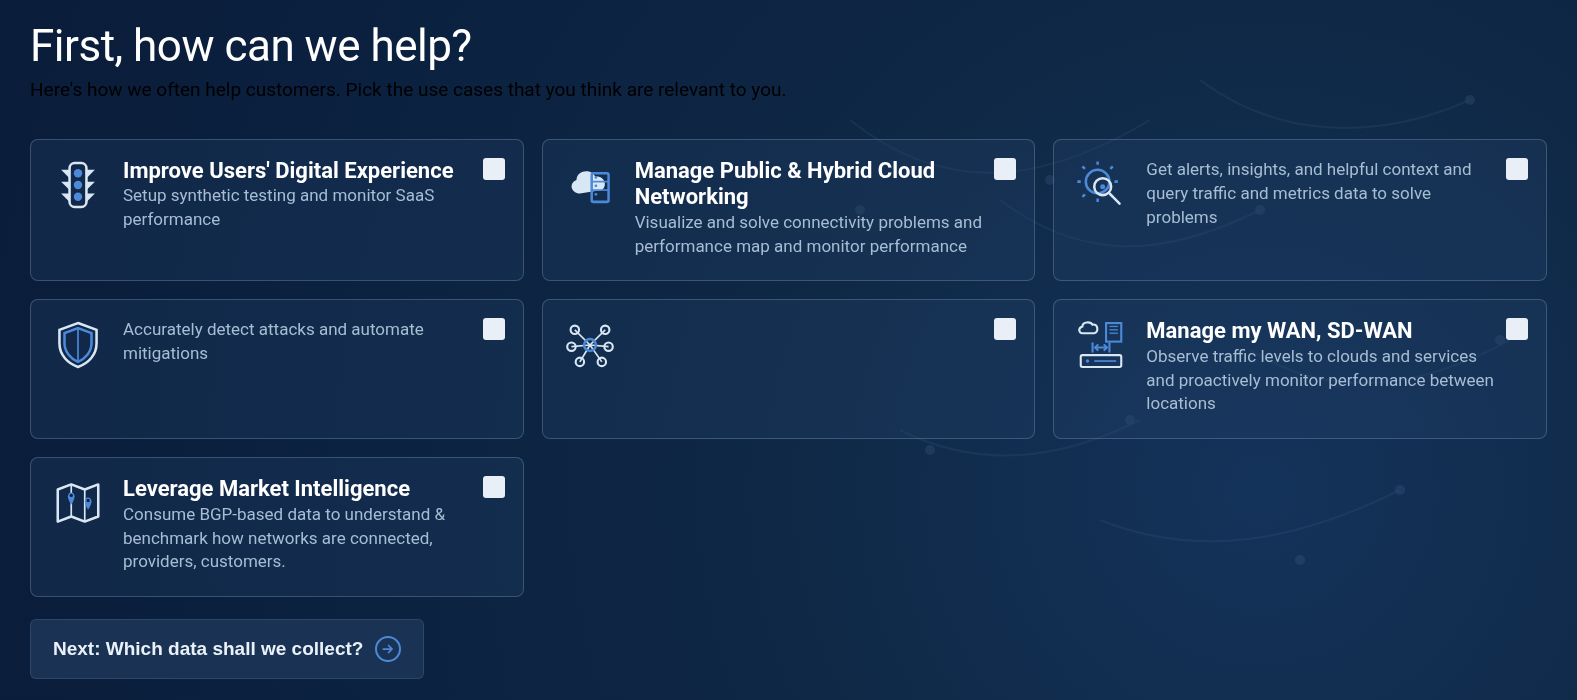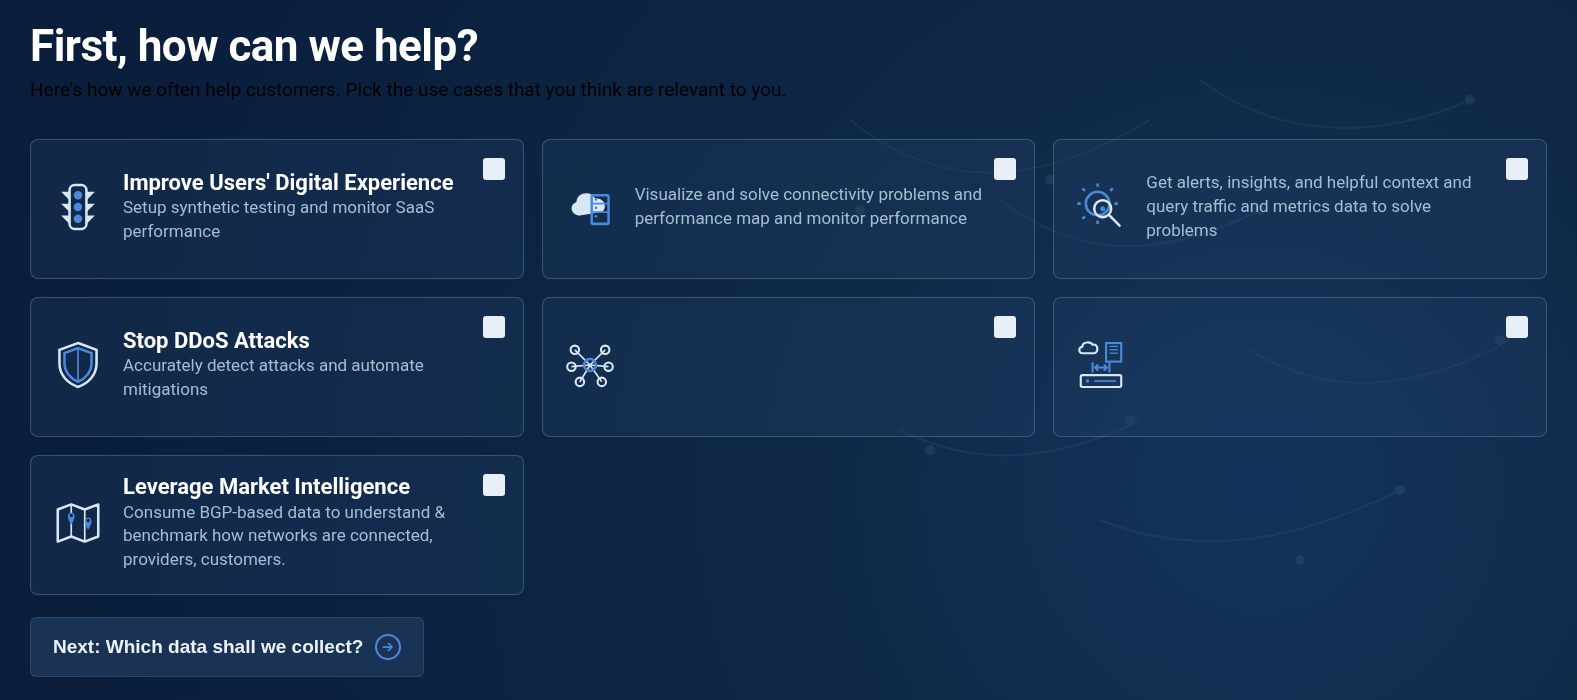--- a/index.html
+++ b/index.html
@@ -16,21 +16,21 @@
 
   .bg-decor {
     position: absolute;
     inset: 0;
     pointer-events: none;
     opacity: 0.25;
   }
 
   .page-title {
     font-size: 44px;
-    font-weight: 700;
+    font-weight: 400;
     color: #ffffff;
     letter-spacing: -0.5px;
   }
   .page-subtitle {
     font-size: 19px;
     color: #000000;
     margin-top: 6px;
     font-weight: 400;
   }
 
@@ -41,21 +41,21 @@
     margin-top: 38px;
   }
 
   .card {
     position: relative;
     border: 1px solid rgba(160,185,214,0.28);
     border-radius: 8px;
     background: rgba(40,70,110,0.25);
     padding: 18px 20px 22px 20px;
     display: flex;
-    align-items: center;
+    align-items: flex-start;
     gap: 18px;
     min-height: 140px;
     cursor: pointer;
   }
 
   .card-icon {
     flex: 0 0 54px;
     width: 54px;
     height: 54px;
     display: flex;
@@ -182,20 +182,21 @@
         <path d="M20 42 C10 42 6 30 16 26 C16 14 34 12 38 22 C48 20 54 32 46 38" fill="#d9e7f5"></path>
         <rect x="34" y="18" width="20" height="34" rx="2" fill="none" stroke="#4c89d9" stroke-width="3"></rect>
         <line x1="34" y1="28" x2="54" y2="28" stroke="#4c89d9" stroke-width="2"></line>
         <line x1="34" y1="38" x2="54" y2="38" stroke="#4c89d9" stroke-width="2"></line>
         <circle cx="39" cy="23" r="1.6" fill="#4c89d9"></circle>
         <circle cx="39" cy="33" r="1.6" fill="#4c89d9"></circle>
         <circle cx="39" cy="43" r="1.6" fill="#4c89d9"></circle>
       </svg>
     </div>
     <div class="card-body">
+      <div class="card-title">Manage Public &amp; Hybrid Cloud Networking</div>
       <div class="card-desc">Visualize and solve connectivity problems and performance map and monitor performance</div>
     </div>
     <input type="checkbox" class="card-check" style="">
   </div>
 
   <div class="card">
     <div class="card-icon">
       <svg viewBox="0 0 64 64">
         <g fill="none" stroke="#4c89d9" stroke-width="3">
           <circle cx="28" cy="28" r="14"></circle>
@@ -217,21 +218,20 @@
 
   <div class="card">
     <div class="card-icon">
       <svg viewBox="0 0 64 64">
         <path d="M32 6 L54 14 V30 C54 44 44 54 32 58 C20 54 10 44 10 30 V14 Z" fill="none" stroke="#d9e7f5" stroke-width="3"></path>
         <path d="M32 12 L48 18 V30 C48 40 41 48 32 52 C23 48 16 40 16 30 V18 Z" fill="none" stroke="#4c89d9" stroke-width="3"></path>
         <line x1="32" y1="12" x2="32" y2="52" stroke="#4c89d9" stroke-width="2"></line>
       </svg>
     </div>
     <div class="card-body">
-      <div class="card-title">Stop DDoS Attacks</div>
       <div class="card-desc">Accurately detect attacks and automate mitigations</div>
     </div>
     <input type="checkbox" class="card-check" style="">
   </div>
 
   <div class="card">
     <div class="card-icon">
       <svg viewBox="0 0 64 64">
         <g stroke="#d9e7f5" stroke-width="2">
           <line x1="32" y1="32" x2="14" y2="14"></line>
@@ -268,20 +268,24 @@
           <line x1="42" y1="30" x2="42" y2="40"></line>
           <line x1="26" y1="35" x2="38" y2="35"></line>
           <polyline points="36 32 39 35 36 38"></polyline>
           <polyline points="28 32 25 35 28 38"></polyline>
         </g>
         <rect x="8" y="44" width="48" height="14" rx="2" fill="none" stroke="#d9e7f5" stroke-width="2.5"></rect>
         <circle cx="16" cy="51" r="2" fill="#4c89d9"></circle>
         <line x1="24" y1="51" x2="50" y2="51" stroke="#4c89d9" stroke-width="2"></line>
       </svg>
     </div>
+    <div class="card-body">
+      <div class="card-title">Manage my WAN, SD-WAN</div>
+      <div class="card-desc">Observe traffic levels to clouds and services and proactively monitor performance between locations</div>
+    </div>
     <input type="checkbox" class="card-check" style="">
   </div>
 
   <div class="card">
     <div class="card-icon">
       <svg viewBox="0 0 64 64">
         <path d="M8 16 L24 10 L40 16 L56 10 V48 L40 54 L24 48 L8 54 Z" fill="none" stroke="#d9e7f5" stroke-width="3" stroke-linejoin="round"></path>
         <line x1="24" y1="10" x2="24" y2="48" stroke="#d9e7f5" stroke-width="2"></line>
         <line x1="40" y1="16" x2="40" y2="54" stroke="#d9e7f5" stroke-width="2"></line>
         <path d="M20 24 C20 18 28 18 28 24 C28 28 24 34 24 34 C24 34 20 28 20 24 Z" fill="#4c89d9"></path>

